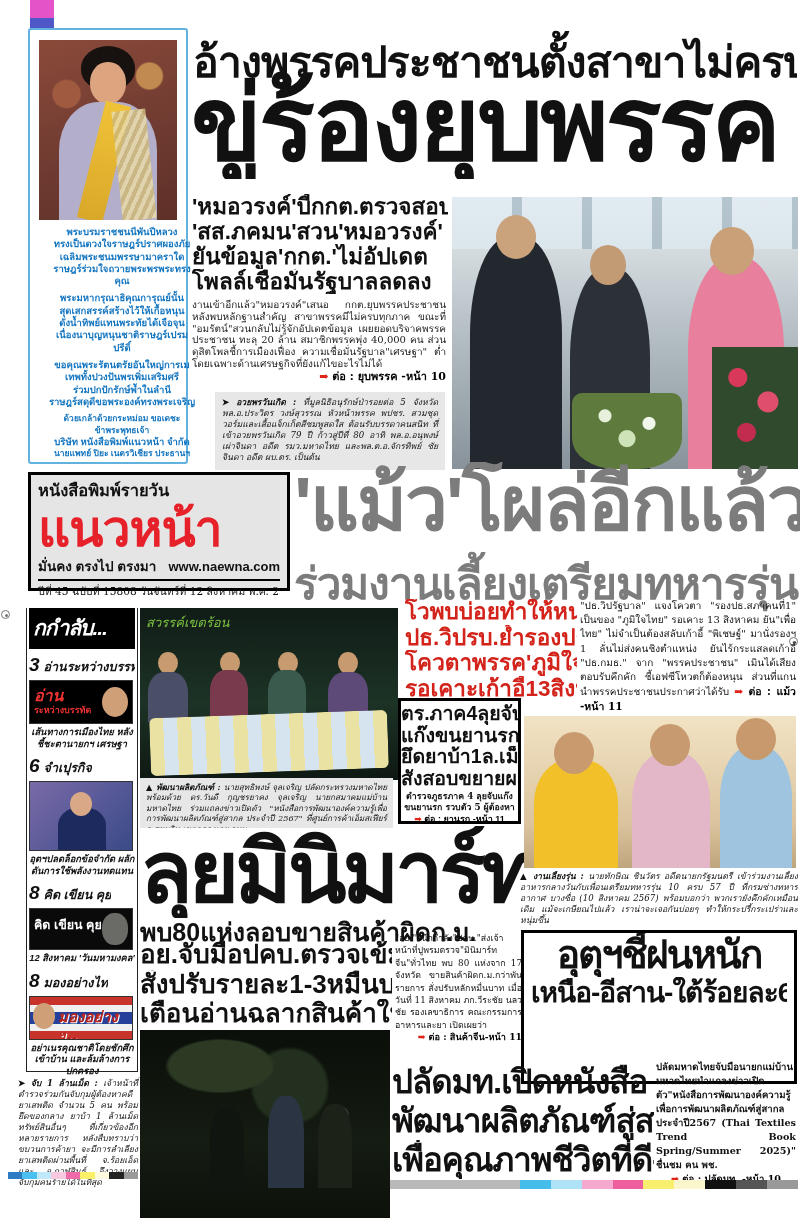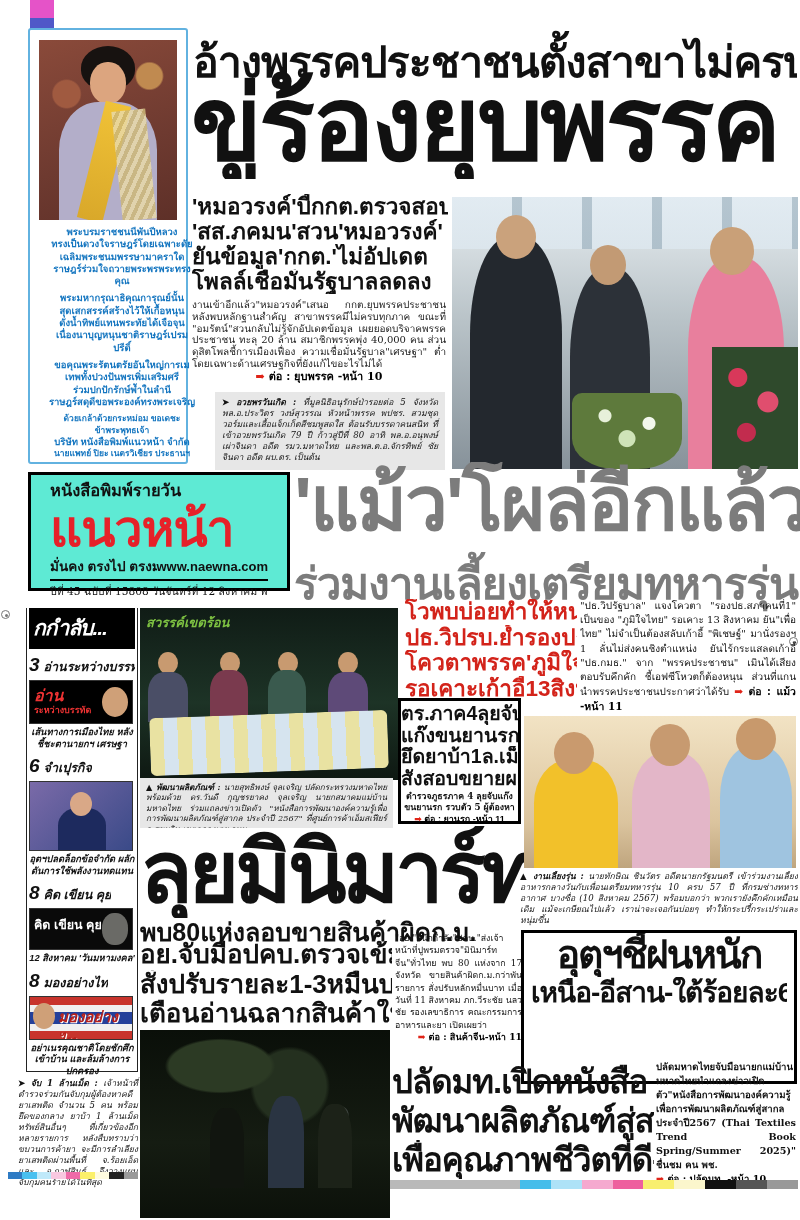--- a/index.html
+++ b/index.html
@@ -38,37 +38,37 @@
   #royal-dedication { color:#1576c0; font-size:8.5px; line-height:11.5px; margin-top:2px; }
   #royal-dedication .ded-co { font-weight:bold; font-size:9.5px; }
 
   
   #kicker { left:193px; top:28px; width:604px; font-size:43px; font-weight:900; letter-spacing:-1px; }
   #main-headline { left:191px; top:70px; width:606px; font-size:104px; font-weight:900; letter-spacing:-3px; line-height:1.05; }
   #top-subheads { left:192px; top:194px; width:256px; font-size:22.5px; font-weight:900; line-height:25px; }
   #top-body { left:192px; top:299px; width:254px; font-size:10px; line-height:11.8px; text-align:justify; color:#1a1a1a; }
   .continue { font-weight:bold; color:#000; }
   .continue .arr { color:#e02418; font-weight:900; }
-  #top-continue { text-align:center; font-size:11px; margin-top:1px; }
+  #top-continue { text-align:right; font-size:11px; margin-top:1px; }
   #photo-prawit { left:452px; top:197px; width:346px; height:272px; background:linear-gradient(180deg,#e8eef1,#b9c3c8 45%,#87929a); }
   .pv-win { position:absolute; left:0; top:0; width:100%; height:52px; background:repeating-linear-gradient(90deg,#dfeaf2 0 60px,#9fb4c2 60px 70px); opacity:.7; }
   .pv-suit1 { position:absolute; left:18px; top:40px; width:92px; height:232px; background:#23282e; border-radius:42% 42% 0 0; }
   .pv-head1 { position:absolute; left:44px; top:18px; width:40px; height:44px; background:#caa27c; border-radius:50%; }
   .pv-suit2 { position:absolute; left:118px; top:70px; width:80px; height:202px; background:#2c3138; border-radius:45% 45% 0 0; }
   .pv-head2 { position:absolute; left:138px; top:48px; width:36px; height:40px; background:#c29a74; border-radius:50%; }
   .pv-pink { position:absolute; left:236px; top:60px; width:96px; height:212px; background:#e87f9d; border-radius:44% 44% 0 0; }
   .pv-headp { position:absolute; left:258px; top:30px; width:44px; height:48px; background:#c9a078; border-radius:50%; }
   .pv-basket { position:absolute; left:120px; top:196px; width:110px; height:76px; background:radial-gradient(circle at 30% 30%,#e7f0da 0 6px,transparent 7px),radial-gradient(circle at 70% 40%,#f2f7ec 0 6px,transparent 7px),radial-gradient(circle at 50% 60%,#cfe3b8 0 8px,transparent 9px),#5e7a3c; border-radius:10px 10px 40% 40%; }
   .pv-flowers { position:absolute; right:0; top:150px; width:86px; height:122px; background:radial-gradient(circle at 30% 25%,#d8385a 0 9px,transparent 10px),radial-gradient(circle at 65% 45%,#e04e6e 0 10px,transparent 11px),radial-gradient(circle at 40% 70%,#c22c4e 0 9px,transparent 10px),#2f4a2c; }
   #caption-prawit { left:215px; top:392px; width:230px; height:78px; background:#e7e7e7; padding:5px 7px; font-size:8.6px; line-height:11px; font-style:italic; text-align:justify; }
   .cap-label { font-weight:bold; }
   .cap-mark { color:#111; font-style:normal; font-weight:900; }
 
   
-  #masthead { left:28px; top:472px; width:262px; height:119px; border:3px solid #000; background:#5eead4; padding:2px 19px 0; }
+  #masthead { left:28px; top:472px; width:262px; height:119px; border:3px solid #000; background:#e5e5e5; padding:2px 7px 0; }
   #mh-daily { font-size:16.5px; font-weight:900; }
   #mh-logo { font-size:50px; font-weight:900; color:#e62129; line-height:52px; letter-spacing:-1px; white-space:nowrap; overflow:hidden; }
   #mh-row { display:flex; justify-content:space-between; align-items:baseline; border-bottom:2px solid #000; padding-bottom:2px; }
   #mh-slogan { font-size:13.5px; font-weight:900; }
   #mh-site { font-size:13px; font-weight:900; }
   #mh-issue { font-size:10.6px; padding-top:2px; white-space:nowrap; overflow:hidden; }
 
   
   #maew-h1 { left:294px; top:462px; width:506px; font-size:76px; font-weight:900; color:#7c7c7c; letter-spacing:-2px; line-height:1.1; }
   #maew-h2 { left:294px; top:548px; width:506px; font-size:44px; font-weight:900; color:#7c7c7c; letter-spacing:-1px; }
@@ -103,21 +103,21 @@
   #thumb-talk .t1 { position:absolute; left:4px; top:6px; color:#fff; font-size:12.5px; font-weight:900; }
   #thumb-talk .face { position:absolute; right:4px; top:4px; width:26px; height:32px; background:#6a6a66; border-radius:46%; }
   #thumb-mong { height:44px; background:linear-gradient(180deg,#c8342c 0 18%,#f0f0f0 18% 36%,#24409a 36% 64%,#f0f0f0 64% 82%,#c8342c 82%); }
   #thumb-mong .face { position:absolute; left:3px; top:6px; width:22px; height:26px; background:#cfa078; border-radius:50%; }
   #thumb-mong .t1 { position:absolute; left:28px; top:8px; color:#b8201a; font-size:15px; font-weight:900; font-style:italic; text-shadow:1px 1px 0 #fff; }
   #sb-photo-caption { left:18px; top:1078px; width:120px; font-size:8.6px; line-height:11px; font-style:italic; text-align:justify; }
   #calbar-left { left:8px; top:1172px; width:130px; height:7px; }
 
   
   #photo-fabric { left:140px; top:608px; width:258px; height:172px; background:linear-gradient(180deg,#101c16,#1d3326 55%,#0e1812); }
-  #fb-label { position:absolute; left:6px; top:4px; color:#7ec242; font-size:13px; font-weight:700; font-style:italic; }
+  #fb-label { position:absolute; left:6px; top:4px; color:#7ec242; font-size:13px; font-weight:400; font-style:italic; }
   .fb-head { position:absolute; width:20px; height:22px; background:#c89a70; border-radius:50%; top:44px; }
   .fb-sh1 { position:absolute; left:8px; top:64px; width:40px; height:50px; background:#4a4e66; border-radius:40% 40% 0 0; }
   .fb-sh2 { position:absolute; left:70px; top:62px; width:38px; height:52px; background:#7a3a4e; border-radius:40% 40% 0 0; }
   .fb-sh3 { position:absolute; left:128px; top:62px; width:38px; height:52px; background:#3a5a4e; border-radius:40% 40% 0 0; }
   .fb-sh4 { position:absolute; left:188px; top:64px; width:40px; height:50px; background:#5e4a78; border-radius:40% 40% 0 0; }
   .fb-cloth { position:absolute; left:10px; top:106px; width:238px; height:58px; background:repeating-linear-gradient(90deg,#e9e2a2 0 14px,#d6e4ef 14px 28px),repeating-linear-gradient(0deg,rgba(90,120,160,.35) 0 8px,rgba(255,255,255,0) 8px 16px); border-radius:6px; transform:rotate(-2deg); }
   #caption-fabric { left:140px; top:778px; width:253px; height:50px; background:#e7e7e7; padding:4px 6px; font-size:8.2px; line-height:10.4px; font-style:italic; text-align:justify; }
 
   
   #drug-box { left:398px; top:698px; width:123px; height:126px; border:3px solid #000; background:#fff; text-align:center; padding-top:2px; }
@@ -166,21 +166,21 @@
     <div id="royal-portrait" class="abs">
       <div class="q-hair"></div>
       <div class="q-face"></div>
       <div class="q-dress"></div>
       <div class="q-sash"></div>
       <div class="q-lace"></div>
     </div>
     <div id="royal-poem" class="abs">
       <div class="stanza">
         <div>พระบรมราชชนนีพันปีหลวง</div>
-        <div>ทรงเป็นดวงใจราษฎร์โดยเฉพาะดัย</div>
+        <div>ทรงเป็นดวงใจราษฎร์ปราศผองภัย</div>
         <div>เฉลิมพระชนมพรรษามาคราใด</div>
         <div>ราษฎร์ร่วมใจถวายพระพรพระทรงคุณ</div>
       </div>
       <div class="stanza">
         <div>พระมหากรุณาธิคุณการุณย์นั้น</div>
         <div>สุดเสกสรรค์สร้างไว้ให้เกื้อหนุน</div>
         <div>ดั่งน้ำทิพย์แทนพระทัยได้เจือจุน</div>
         <div>เนื่องนาบุญหนุนชาติราษฎร์เปรมปรีดิ์</div>
       </div>
       <div class="stanza">
@@ -387,21 +387,21 @@
     <div id="wb-h2">เหนือ-อีสาน-ใต้ร้อยละ60</div>
   </div>
 
   <div id="mt-headline" class="abs">
     <div>ปลัดมท.เปิดหนังสือ</div>
     <div>พัฒนาผลิตภัณฑ์สู่สากล</div>
     <div>เพื่อคุณภาพชีวิตที่ดี-ยั่งยืน</div>
   </div>
   <div id="mt-body" class="abs serif hide">
     <span>ปลัดมหาดไทยจับมือนายกแม่บ้านมหาดไทยนำแถลงข่าวเปิดตัว"หนังสือการพัฒนาองค์ความรู้เพื่อการพัฒนาผลิตภัณฑ์สู่สากล ประจำปี2567 (Thai Textiles Trend Book Spring/Summer 2025)" ชื่นชม คน พช.</span>
-    <div class="continue" style="text-align:left">
+    <div class="continue" style="text-align:center">
       <span class="arr">➡</span>
       <span>ต่อ : ปลัดมท. -หน้า 10</span>
     </div>
   </div>
 
   <div id="calbar-right" class="abs calbar">
     <div style="flex:4.2;background:#b9b9b9"></div>
       <div style="flex:1;background:#45bdea"></div>
     <div style="flex:1;background:#aee2f7"></div>
       <div style="flex:1;background:#f5a9cf"></div>

